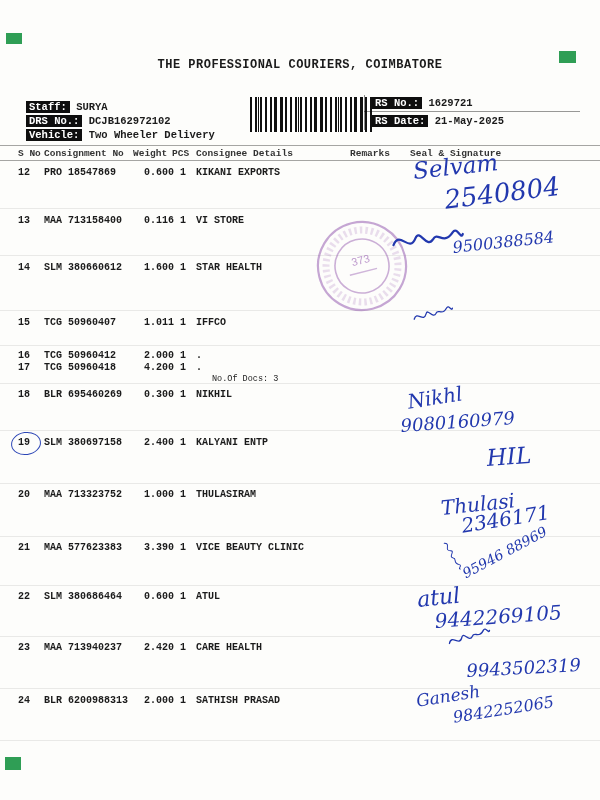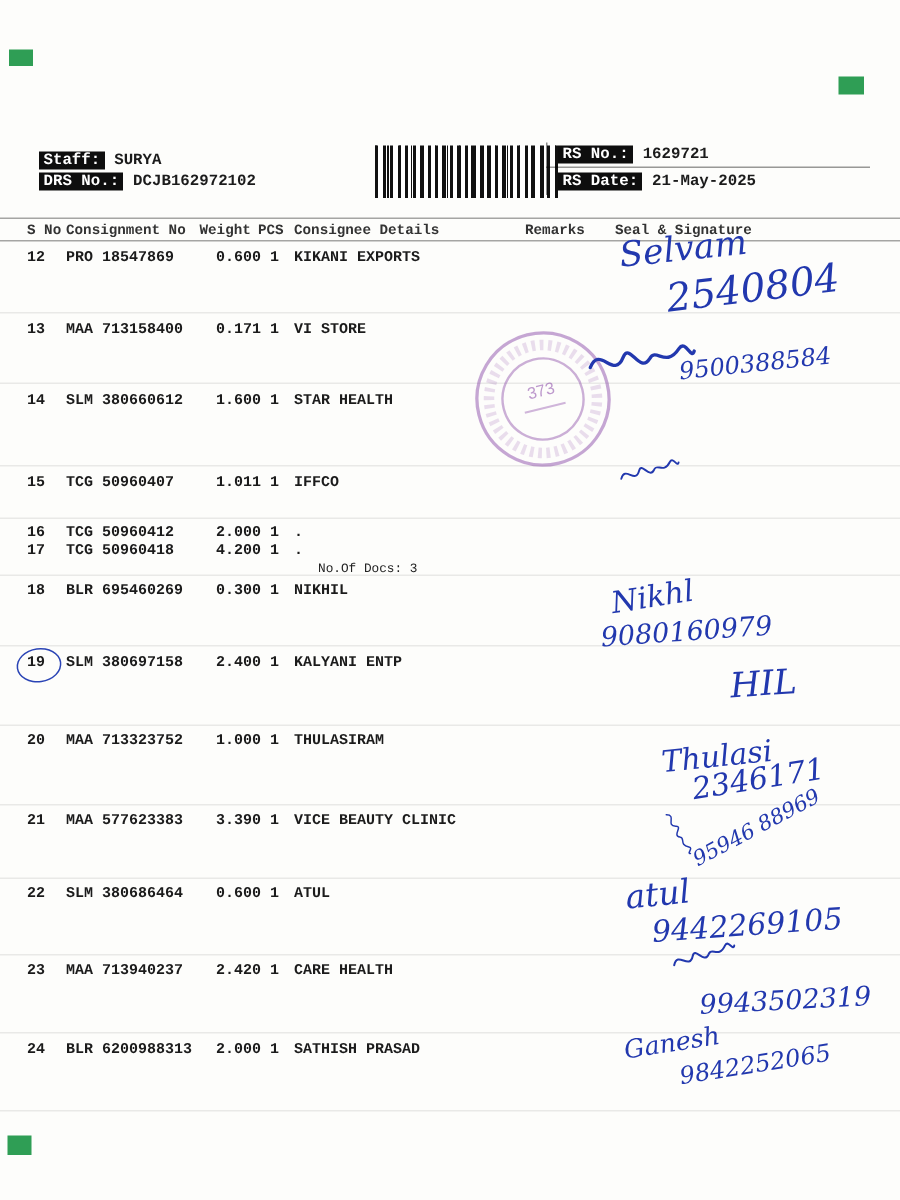--- a/index.html
+++ b/index.html
@@ -38,28 +38,33 @@
 </style>
 </head>
 <body>
 
 <div class="page">
 
   <div class="corner" style="left:6px;top:33px;width:16px;height:11px;"></div>
   <div class="corner" style="left:559px;top:51px;width:17px;height:12px;"></div>
   <div class="corner" style="left:5px;top:757px;width:16px;height:13px;"></div>
 
+  <div class="abs title">THE PROFESSIONAL COURIERS, COIMBATORE</div>
 
   <div class="abs info" style="top:101px;">
     <span class="chip">Staff:</span>
     <span>SURYA</span>
   </div>
   <div class="abs info" style="top:115px;">
     <span class="chip">DRS No.:</span>
     <span>DCJB162972102</span>
+  </div>
+  <div class="abs info" style="top:129px;">
+    <span class="chip">Vehicle:</span>
+    <span>Two Wheeler Delivery</span>
   </div>
 
   <div class="barcode"></div>
 
   <div class="vline" style="left:364px;top:95px;height:35px;"></div>
   <div class="rshr" style="left:364px;top:111px;width:216px;"></div>
   <div class="abs rsline" style="top:97px;">
     <span class="chip">RS No.:</span>
     <span>1629721</span>
   </div>
@@ -84,21 +89,21 @@
       <div class="trow" style="top: 167px;">
         <span class="c sno">12</span>
         <span class="c con">PRO 18547869</span>
         <span class="c wt">0.600</span>
         <span class="c pcs">1</span>
         <span class="c name">KIKANI EXPORTS</span>
       </div>
       <div class="trow" style="top: 215px;">
         <span class="c sno">13</span>
         <span class="c con">MAA 713158400</span>
-        <span class="c wt">0.171</span>
+        <span class="c wt">0.116</span>
         <span class="c pcs">1</span>
         <span class="c name">VI STORE</span>
       </div>
       <div class="trow" style="top: 262px;">
         <span class="c sno">14</span>
         <span class="c con">SLM 380660612</span>
         <span class="c wt">1.600</span>
         <span class="c pcs">1</span>
         <span class="c name">STAR HEALTH</span>
       </div>

